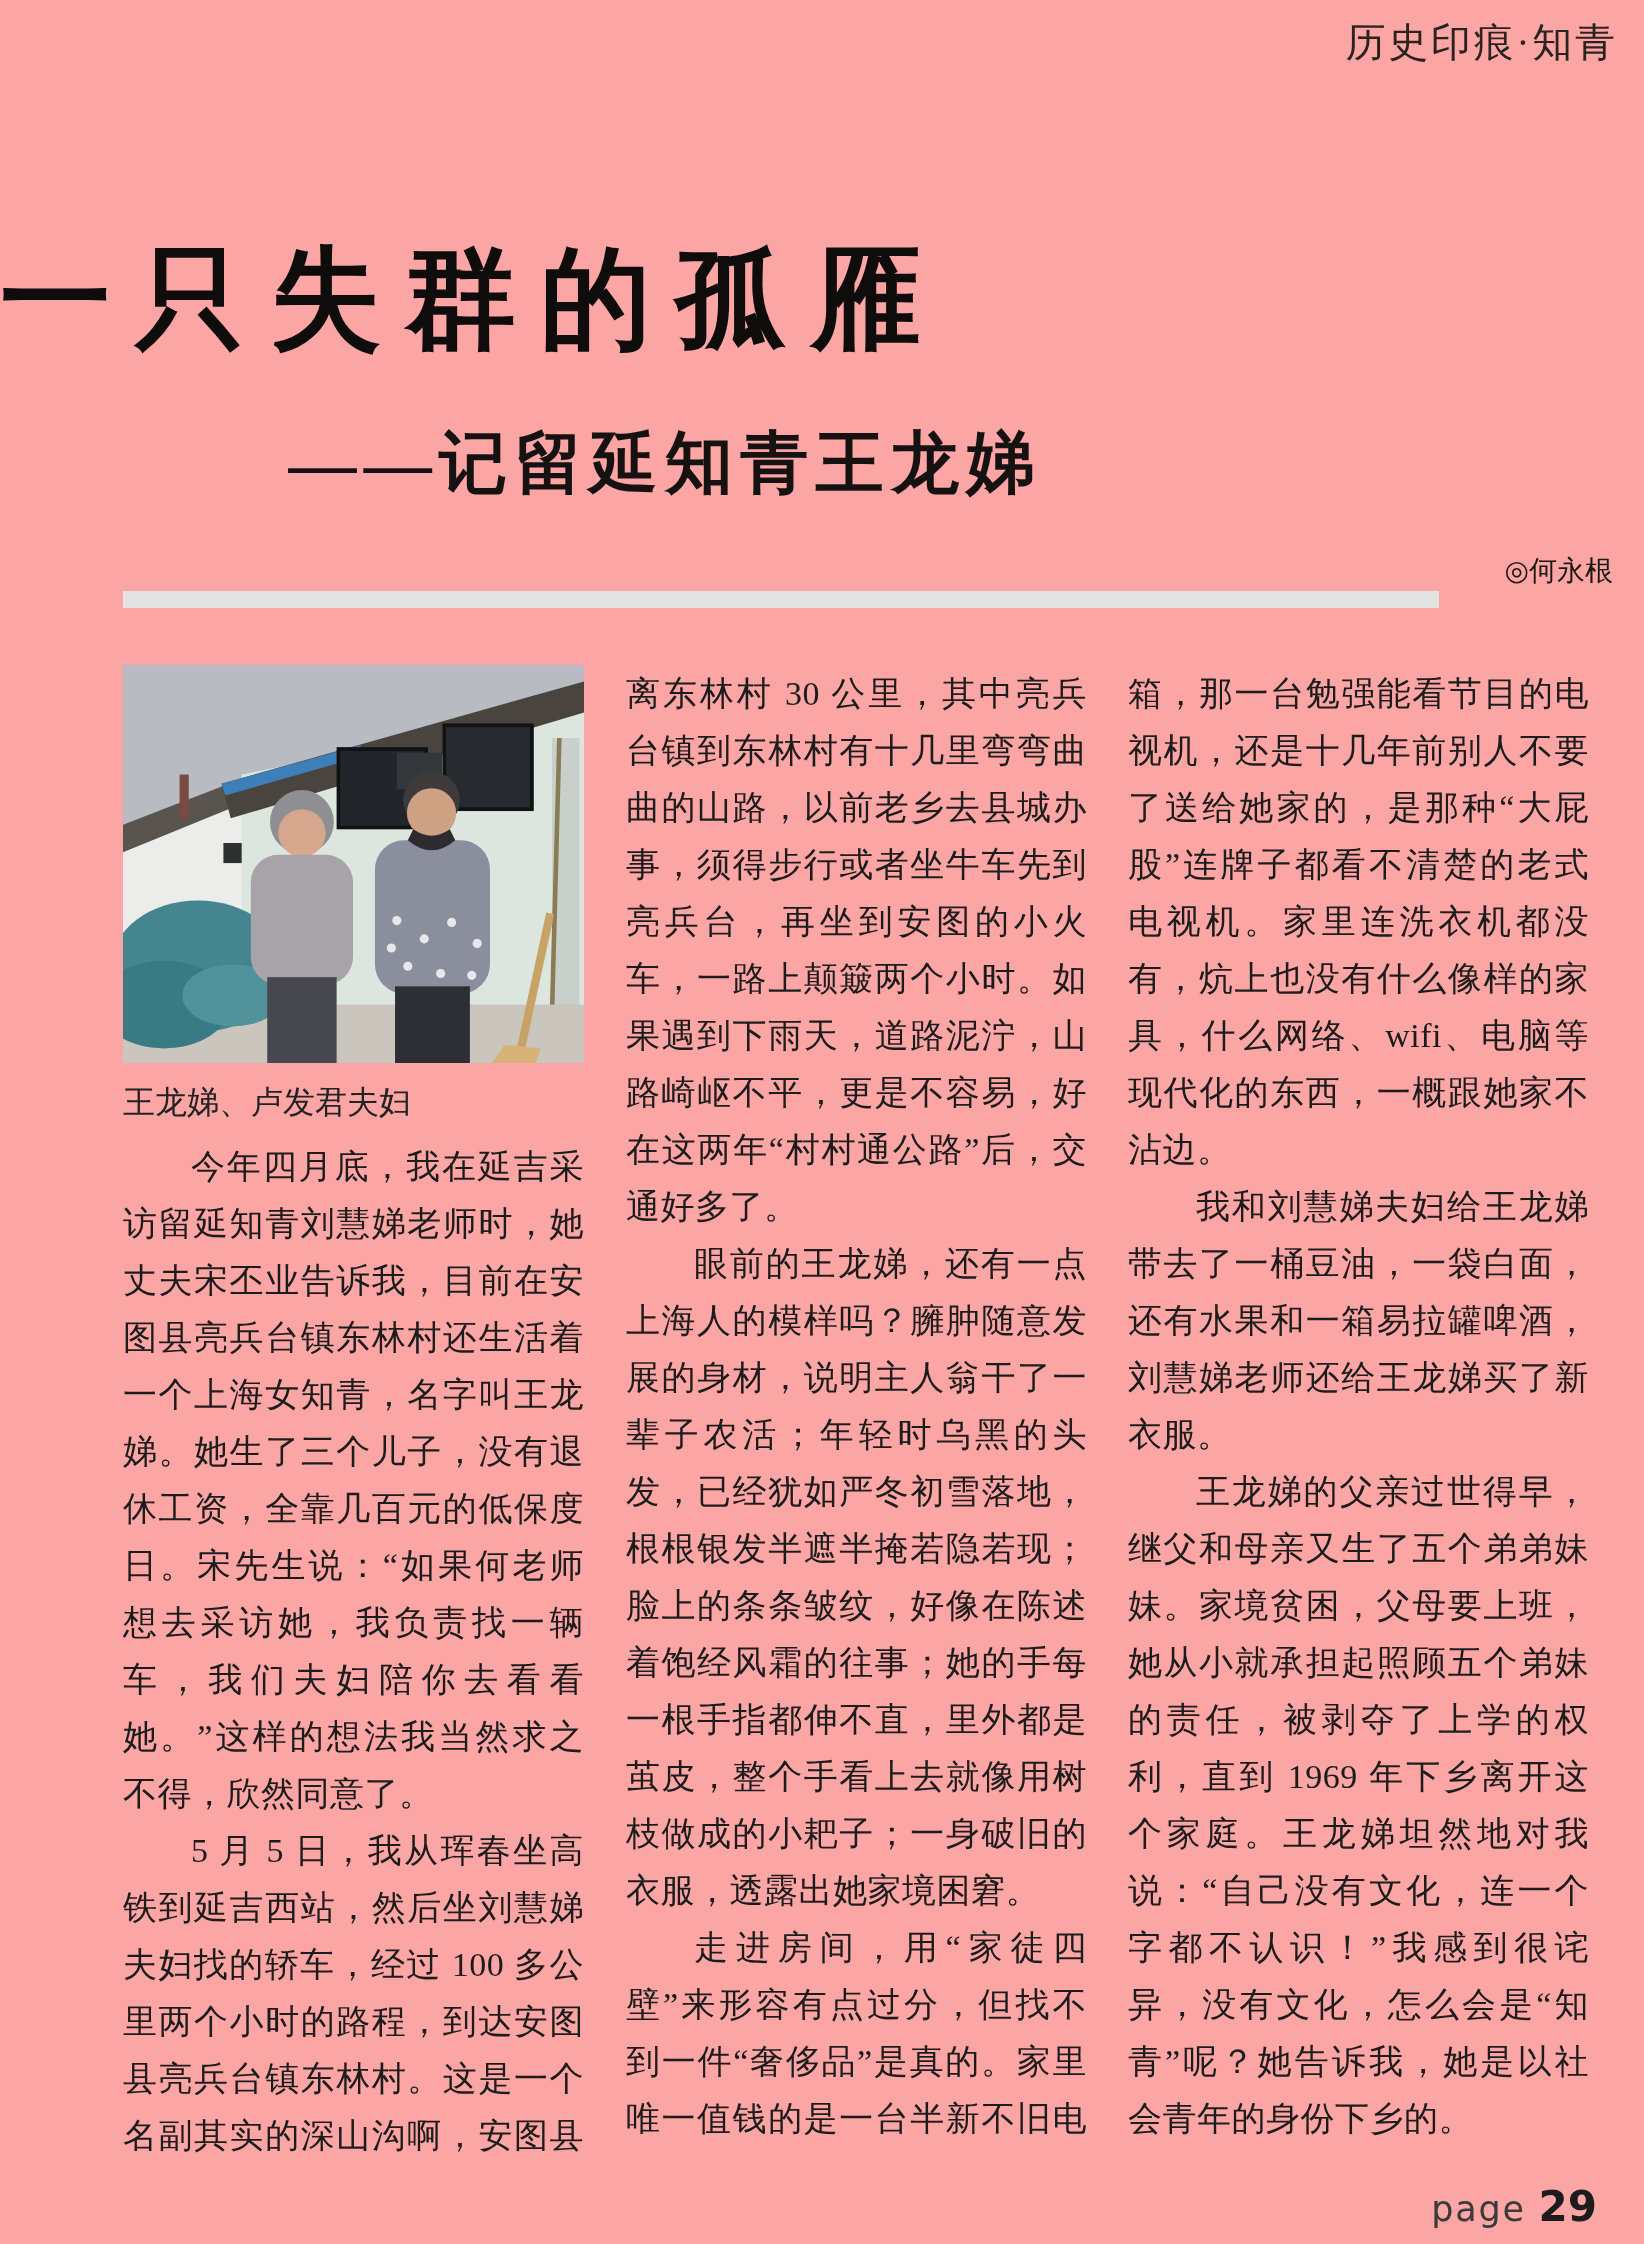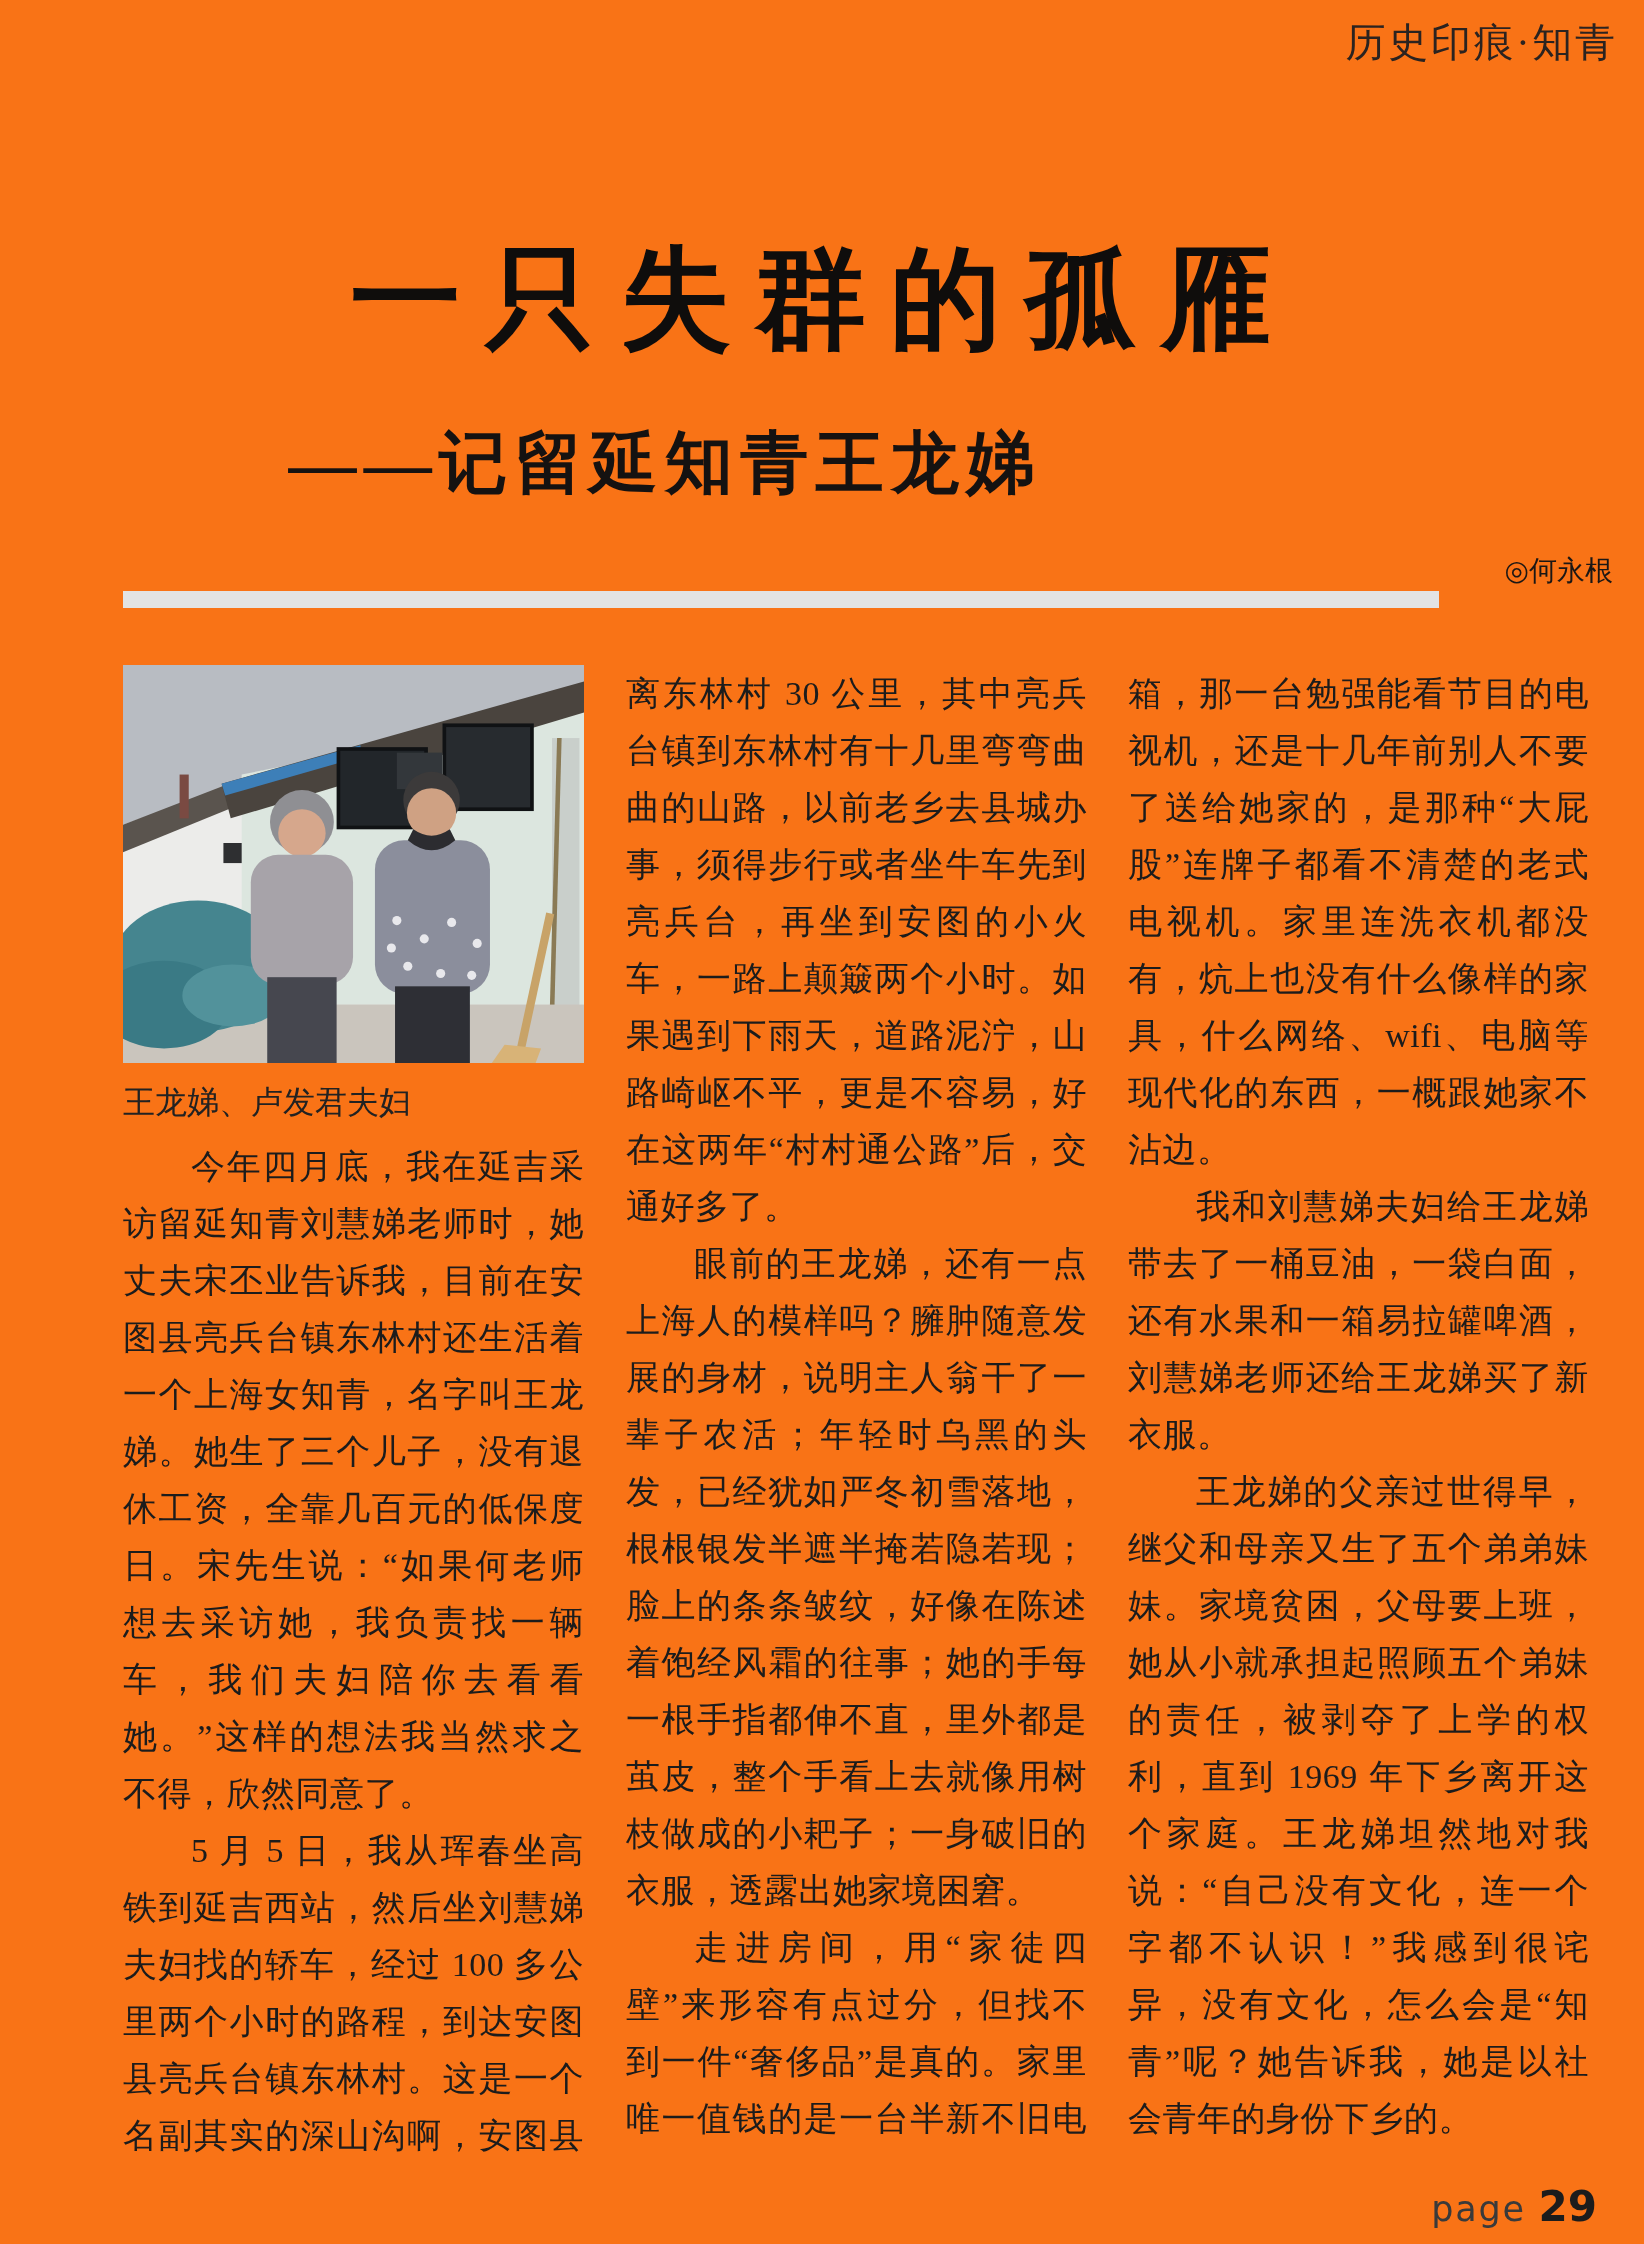--- a/index.html
+++ b/index.html
@@ -1,31 +1,31 @@
 <!DOCTYPE html>
 <html style="font-size:14.6px"><head>
 <meta charset="utf-8">
 <style>
   html,body{margin:0;padding:0;background:#ffffff;}
   .page{
     position:relative;
     width:1645px;height:2244px;
-    background:#f97316;
+    background:#fca5a5;
     font-family:"Liberation Serif","DejaVu Serif",serif;
     color:#1c1c1c;
     overflow:hidden;
   }
   .header{
     position:absolute;top:14.6px;right:27.4px;
     font-size:40px;letter-spacing:2.7px;color:#2b2320;
     font-family:"Liberation Serif","DejaVu Serif",serif;
   }
   .title{
     position:absolute;top:225px;left:0;width:1645px;margin:0;
-    text-align:center;font-size:111px;font-weight:900;
+    text-align:left;font-size:111px;font-weight:900;
     letter-spacing:24px;color:#0f0d0c;
     font-family:"Liberation Serif","DejaVu Serif",serif;
   }
   .subtitle{
     position:absolute;top:418px;left:0;width:1330px;margin:0;
     text-align:center;font-size:68px;font-weight:800;
     letter-spacing:7.3px;color:#151211;
   }
   .rule{
     position:absolute;left:123px;top:591px;width:1316px;height:17.4px;

